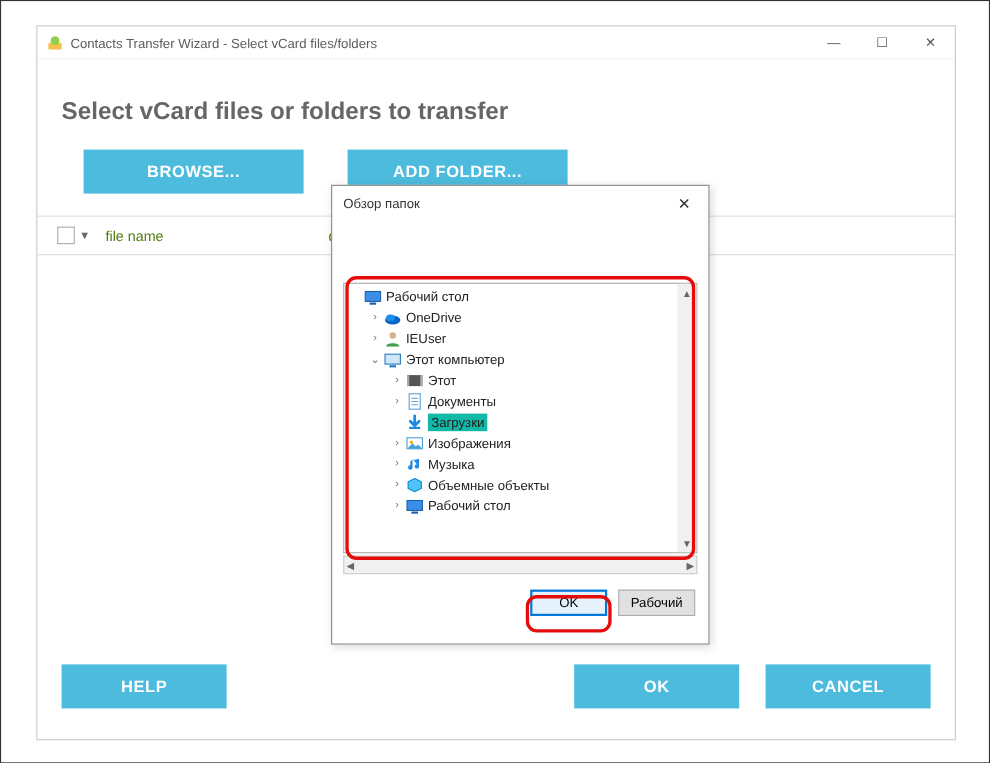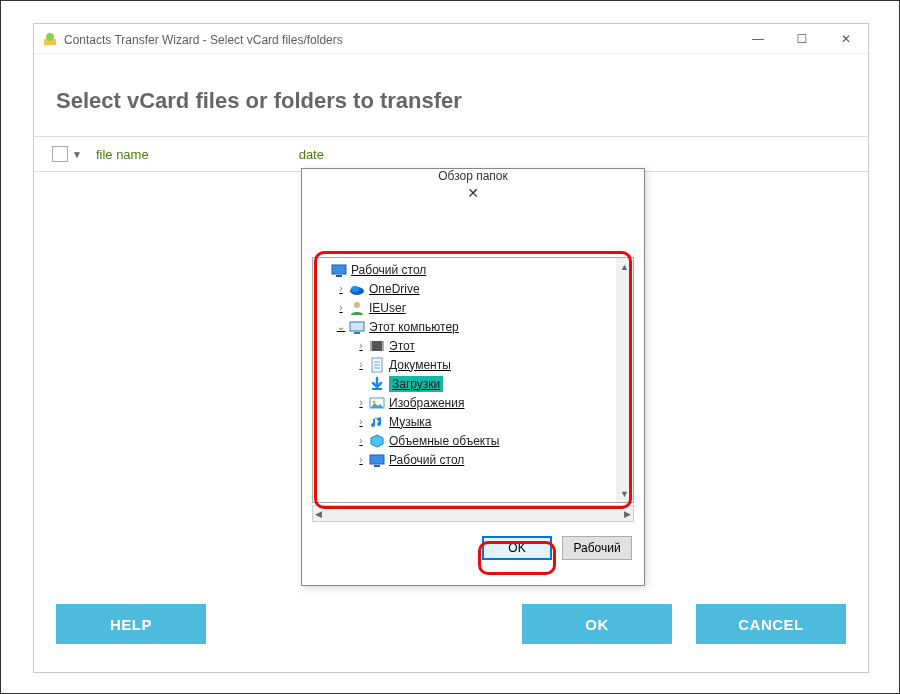--- a/index.html
+++ b/index.html
@@ -27,29 +27,29 @@
   .th { font-size:13px; color:#4d7c0f; }
   .th.fname { margin-left:14px; }
   .th.date { margin-left:150px; }
 
   .footer { position:absolute; bottom:28px; left:22px; right:22px; display:flex; justify-content:space-between; }
   .footer .right { display:flex; gap:24px; }
   .footbtn { width:150px; height:40px; }
 
   
   .dlg { position:absolute; left:300px; top:167px; width:344px; height:418px; background:#fff; border:1px solid #888; box-shadow:2px 2px 8px rgba(0,0,0,.15); }
-  .dlg .dtitle { height:32px; display:flex; align-items:center; justify-content:space-between; padding:0 10px; font-size:12px; color:#333;flex-direction:column; }
+  .dlg .dtitle { height:32px; display:flex; align-items:center; justify-content:space-between; padding:0 10px; font-size:12px; color:#333; }
   .closeX { font-size:14px; color:#333; width:24px; text-align:center; cursor:pointer; }
 
   .highlight-red { position:absolute; border:3px solid #e40b0b; border-radius:10px; pointer-events:none; }
   .hl-tree { left:313px; top:250px; width:318px; height:258px; }
   .hl-ok { left:477px; top:540px; width:78px; height:34px; }
 
   .treewrap { margin:56px 10px 0 10px; border:1px solid #a9a9a9; height:246px; background:#fff; position:relative; }
-  .tree { position:absolute; inset:0 17px 0 0; overflow:hidden; padding-top:2px;text-decoration:underline;}
+  .tree { position:absolute; inset:0 17px 0 0; overflow:hidden; padding-top:2px;}
   .sbv { position:absolute; right:0; top:0; bottom:0; width:17px; background:#f0f0f0; display:flex; flex-direction:column; align-items:center; }
   .sbv .arr { height:17px; width:100%; display:flex; align-items:center; justify-content:center; color:#666; font-size:9px;}
   .sbv .thumb { flex:1; }
 
   .hscroll { margin: 2px 10px 0 10px; height:17px; border:1px solid #ccc; background:#f0f0f0; display:flex; align-items:center; justify-content:space-between; padding:0 2px; color:#666; font-size:9px;}
 
   .dlgbtns { display:flex; justify-content:flex-end; gap:10px; padding:14px 12px 0 0; }
   .winbutton { width:70px; height:24px; font-size:12px; background:#e1e1e1; border:1px solid #adadad; cursor:pointer; }
   .winbutton.ok { border:2px solid #0078d7; background:#e5f1fb; }
 
@@ -78,20 +78,24 @@
     <div class="winbtns">
       <div class="winbtn">—</div>
       <div class="winbtn">☐</div>
       <div class="winbtn">✕</div>
     </div>
   </div>
 
   <div class="content">
     <h2 class="instr">Select vCard files or folders to transfer</h2>
 
+    <div class="topbtns">
+      <button class="bluebtn browse">BROWSE...</button>
+      <button class="bluebtn addf">ADD FOLDER...</button>
+    </div>
 
     <div class="tableheader">
       <div class="chk"></div>
       <span class="dd">▼</span>
       <span class="th fname">file name</span>
       <span class="th date">date</span>
     </div>
   </div>
 
   <div class="footer">

